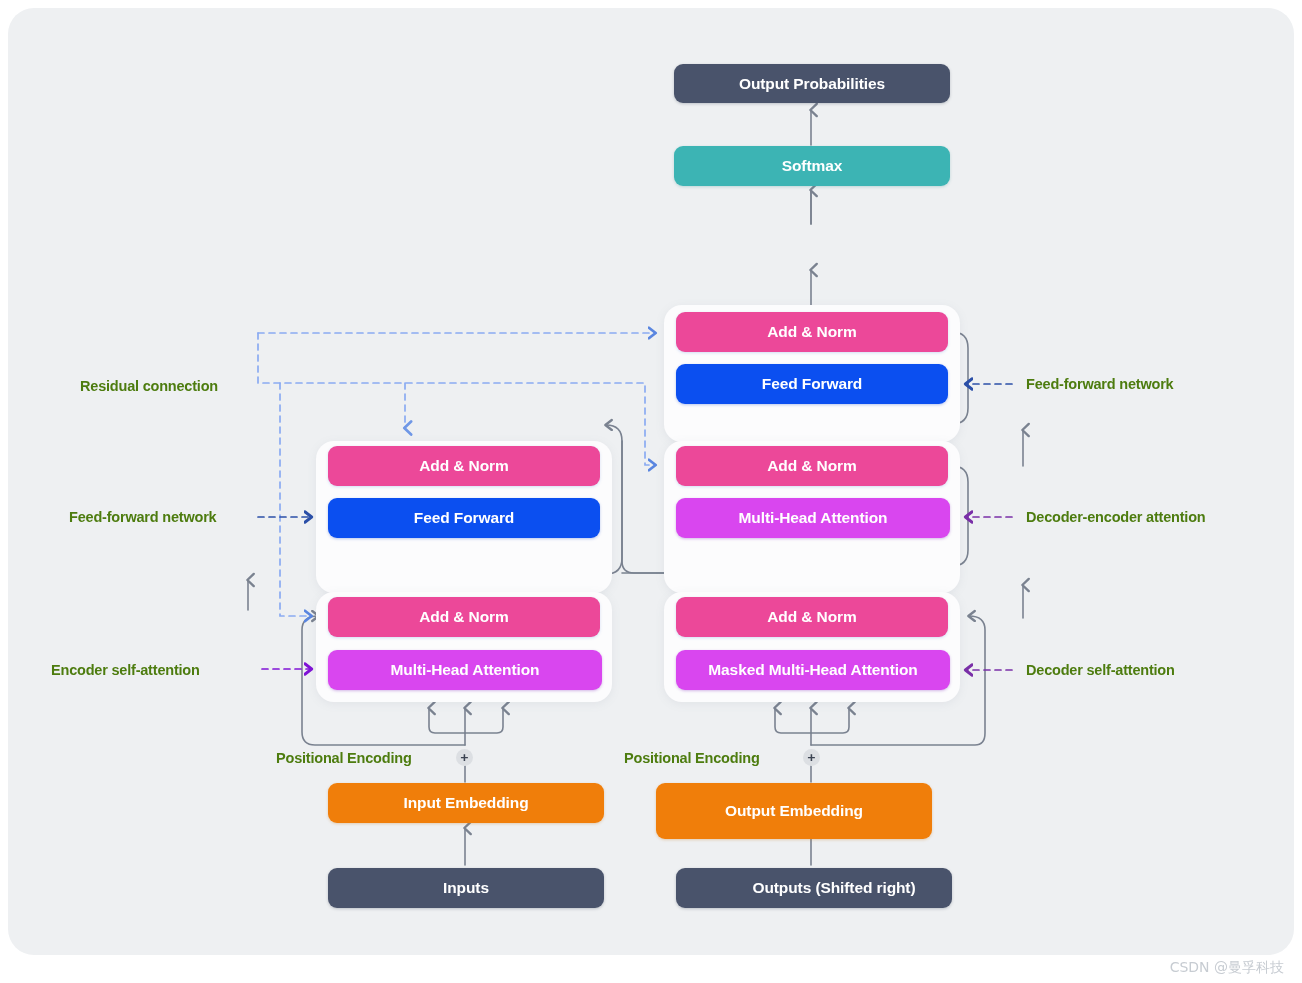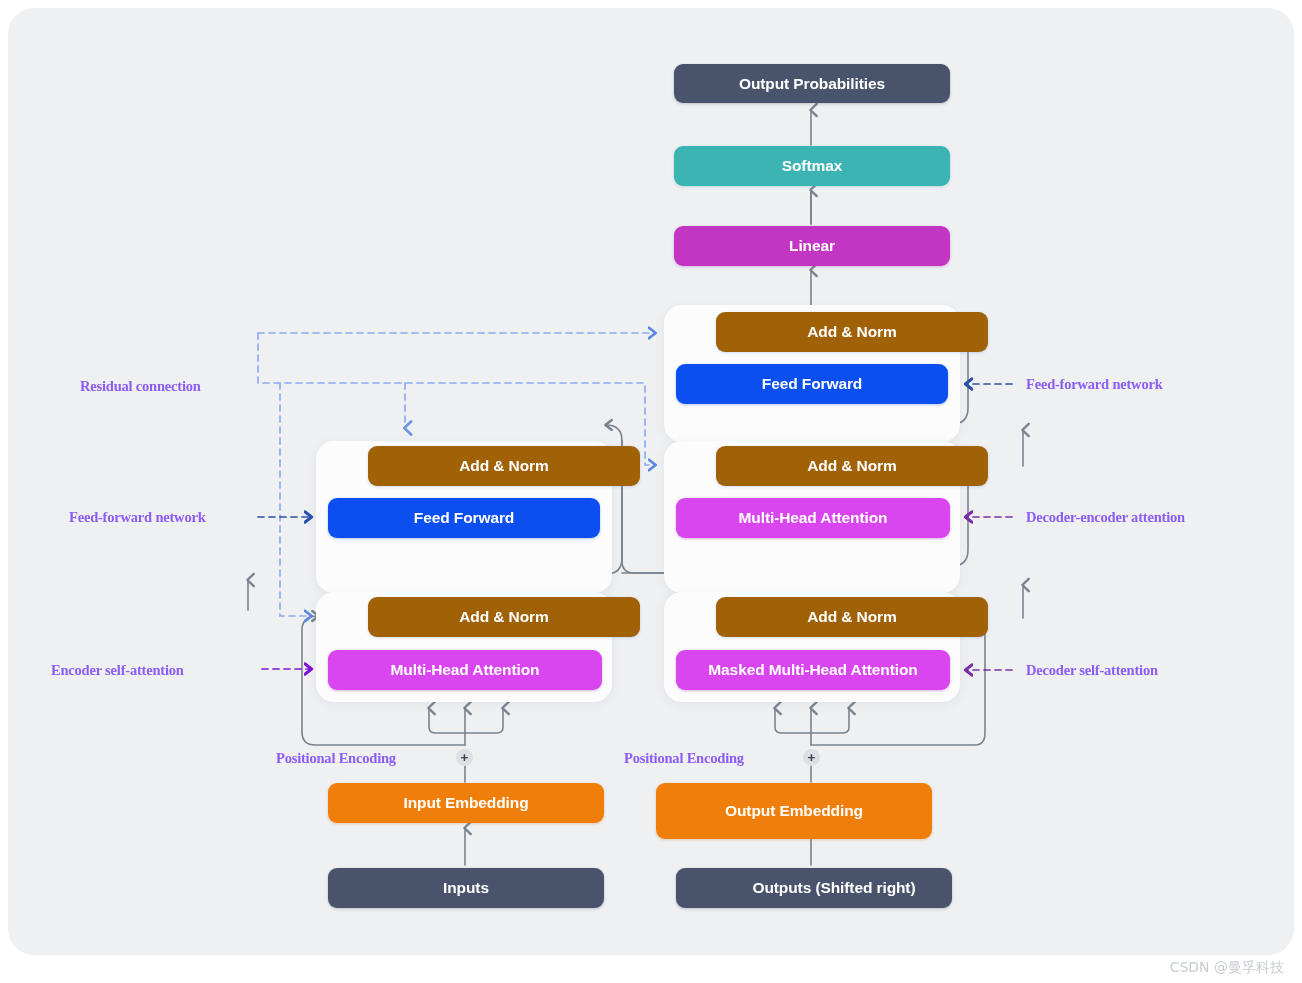--- a/index.html
+++ b/index.html
@@ -41,40 +41,40 @@
     color: #ffffff;
     font-size: 15.5px;
     font-weight: 700;
     letter-spacing: -0.1px;
     box-sizing: border-box;
     white-space: nowrap;
   }
   .blk.dark   { background: #49536b; box-shadow: 0 1px 3px rgba(40,50,70,.25); }
   .blk.teal   { background: #3cb4b4; box-shadow: 0 1px 3px rgba(40,140,140,.25); }
   .blk.magenta{ background: #c336c3; box-shadow: 0 1px 3px rgba(160,40,160,.25); }
-  .blk.addnorm{ background: #a16207; box-shadow: 0 1px 3px rgba(90,130,220,.25); margin-left: 40px; }
+  .blk.addnorm{ background: #ec4899; box-shadow: 0 1px 3px rgba(90,130,220,.25); }
   .blk.ff     { background: #0b4ff0; box-shadow: 0 1px 3px rgba(10,60,200,.28); }
   .blk.mha    { background: #d946ef; box-shadow: 0 1px 3px rgba(110,10,180,.28); }
   .blk.orange { background: #f07e0a; box-shadow: 0 1px 3px rgba(200,110,10,.28); }
 
   
   .stackbox {
     position: absolute;
     background: #fcfcfd;
     border-radius: 18px;
     box-shadow: 0 2px 10px rgba(120,130,150,.10);
   }
 
   
   .ann {
     position: absolute;
-    font-family: Liberation Serif, serif;
+    font-family: Liberation Sans, sans-serif;
     font-size: 14.5px;
     font-weight: 700;
-    color: #8b5cf6;
+    color: #4d7c0f;
     white-space: nowrap;
     letter-spacing: -0.2px;
   }
   .ann.r { text-align: left; }
 
   
   .plusbadge {
     position: absolute;
     width: 17px;
     height: 17px;
@@ -217,21 +217,20 @@
   <div class="stackbox" style="left:316px; top:592px; width:296px; height:110px;"></div>
 
   <div class="stackbox" style="left:664px; top:305px; width:296px; height:137px;"></div>
   <div class="stackbox" style="left:664px; top:441px; width:296px; height:152px;"></div>
   <div class="stackbox" style="left:664px; top:592px; width:296px; height:110px;"></div>
 
   <div class="blk dark" style="left:674px; top:64px; width:276px; height:39px;">Output Probabilities</div>
 
   <div class="blk teal" style="left:674px; top:146px; width:276px; height:40px;">Softmax</div>
 
-  <div class="blk magenta" style="left:674px; top:226px; width:276px; height:40px;">Linear</div>
 
   <div class="blk addnorm" style="left:676px; top:312px; width:272px; height:40px;">Add &amp; Norm</div>
   <div class="blk ff" style="left:676px; top:364px; width:272px; height:40px;">Feed Forward</div>
 
   <div class="blk addnorm" style="left:676px; top:446px; width:272px; height:40px;">Add &amp; Norm</div>
   <div class="blk mha" style="left:676px; top:498px; width:274px; height:40px;">Multi-Head Attention</div>
 
   <div class="blk addnorm" style="left:676px; top:597px; width:272px; height:40px;">Add &amp; Norm</div>
   <div class="blk mha" style="left:676px; top:650px; width:274px; height:40px;">Masked Multi-Head Attention</div>
 

